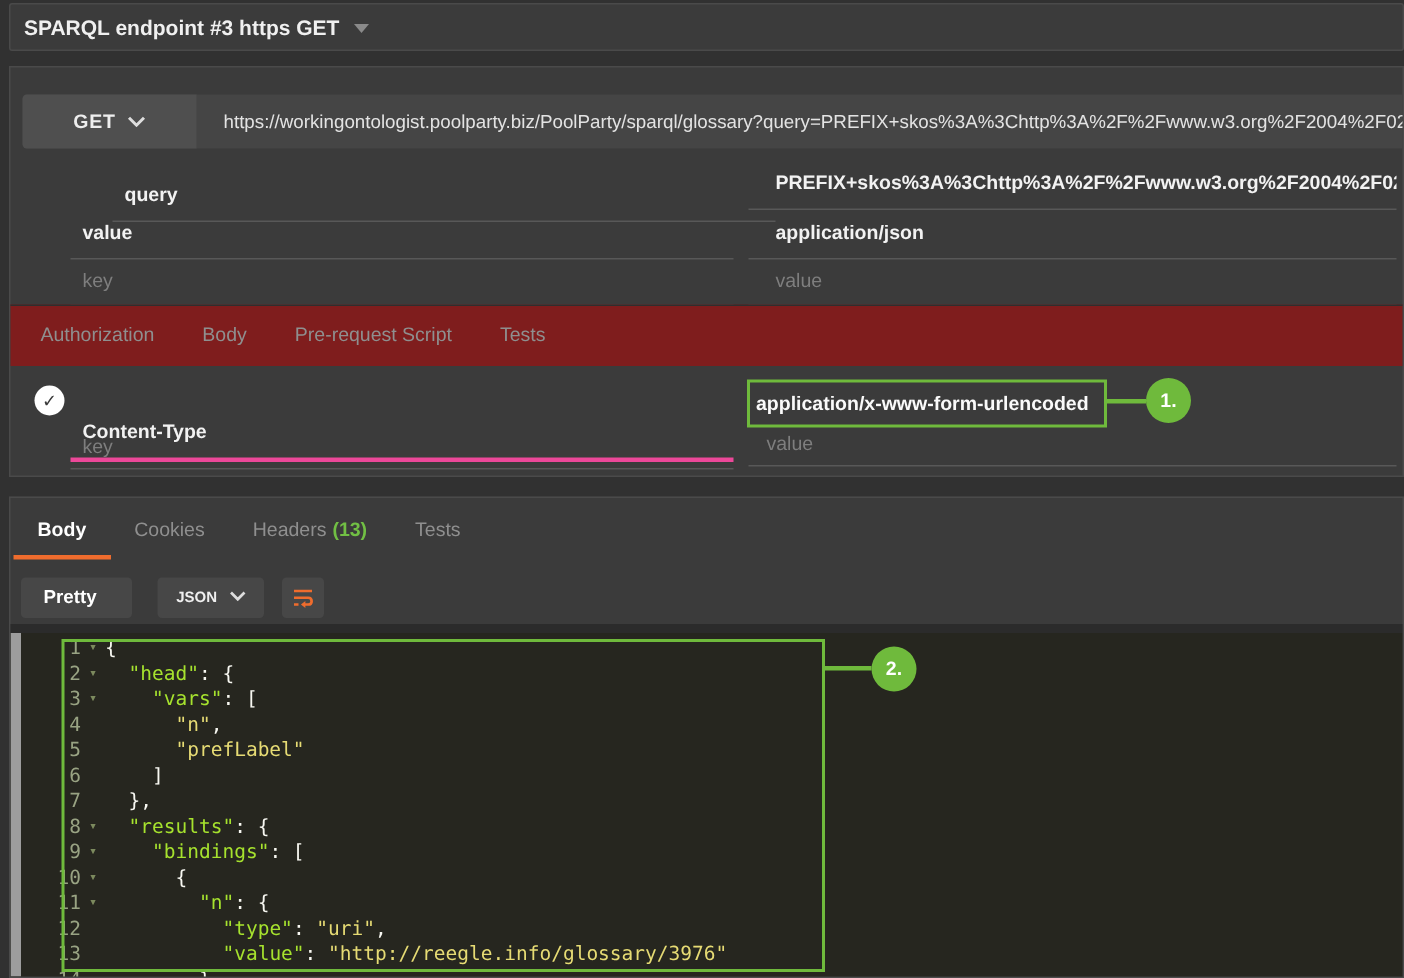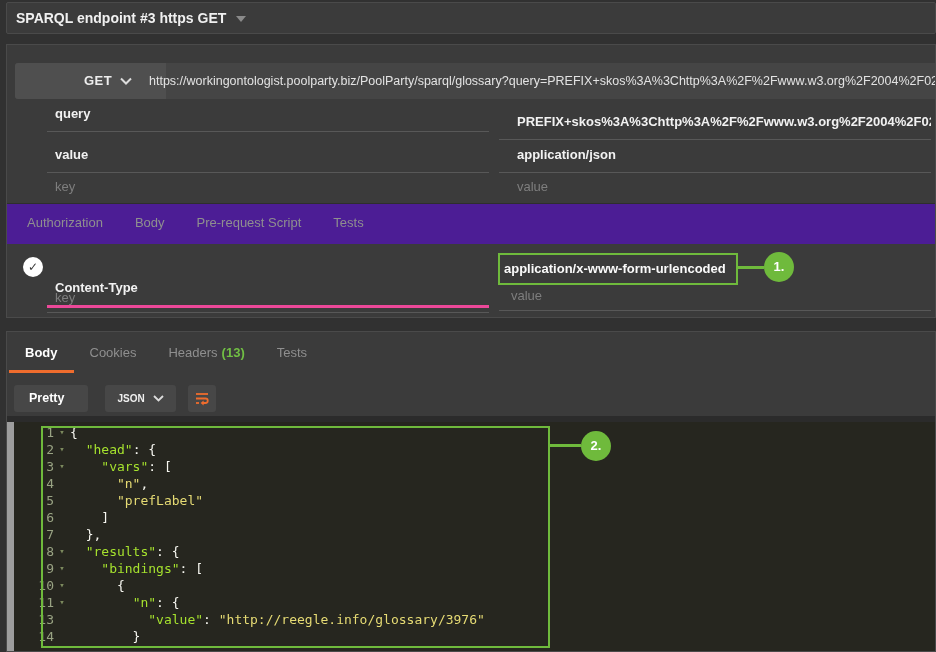--- a/index.html
+++ b/index.html
@@ -13,32 +13,32 @@
 
   
   #title-card{left:6px;top:2px;width:930px;height:32px;border-radius:2px;}
   #req-title{color:#f0f0f0;font-size:14px;font-weight:bold;line-height:30px;padding-left:9px;display:inline-block;}
   .caret-down{display:inline-block;width:0;height:0;border-left:5px solid transparent;border-right:5px solid transparent;border-top:6px solid #8a8a8a;margin-left:10px;vertical-align:middle;}
 
   
   #req-card{left:6px;top:44px;width:930px;height:274px;}
   #url-row{position:absolute;left:8px;top:18px;right:0;height:36px;background:#454545;border-radius:3px 0 0 3px;}
   #method-btn{position:absolute;left:0;top:0;width:116px;height:36px;background:#4f4f4f;border-radius:3px 0 0 3px;color:#eee;
-    font-size:13px;font-weight:bold;text-align:center;line-height:36px;letter-spacing:.5px;cursor:pointer;padding-left:35px;}
+    font-size:13px;font-weight:bold;text-align:center;line-height:36px;letter-spacing:.5px;cursor:pointer;}
   #method-btn svg{vertical-align:middle;margin-left:8px;margin-top:-2px;}
   #url-field{position:absolute;left:116px;right:0;top:0;height:36px;line-height:36px;color:#e3e3e3;font-size:12.5px;
     padding-left:18px;white-space:nowrap;overflow:hidden;}
 
   .p-keycell{position:absolute;left:40px;width:442px;border-bottom:1px solid #585858;color:#f2f2f2;font-size:13px;font-weight:bold;
     padding-left:8px;box-sizing:border-box;}
   .p-valcell{position:absolute;left:492px;width:432px;border-bottom:1px solid #585858;color:#f2f2f2;font-size:13px;font-weight:bold;
     padding-left:18px;box-sizing:border-box;white-space:nowrap;overflow:hidden;}
   .placeholder{color:#7e7e7e !important;font-weight:normal !important;}
 
-  #req-tabs{position:absolute;left:0;right:0;top:158px;height:40px;background:#4c1d95;border-top:1px solid #2e2e2e;
+  #req-tabs{position:absolute;left:0;right:0;top:158px;height:40px;background:#7f1d1d;border-top:1px solid #2e2e2e;
     display:flex;align-items:stretch;padding-left:4px;}
   .tab{color:#8f8f8f;font-size:13px;line-height:37px;padding:0 16px;border-bottom:3px solid transparent;cursor:pointer;white-space:nowrap;}
   .tab.active{color:#fff;font-weight:bold;border-bottom-color:#ef6c2d;}
   .tab .badge{color:#71bf44;font-weight:bold;margin-left:4px;}
 
   #check-circle{position:absolute;left:16px;top:212px;width:20px;height:20px;border-radius:50%;background:#fff;
     color:#3a3a3a;font-size:12px;font-weight:bold;text-align:center;line-height:20px;cursor:pointer;}
   #hdr-keycell{position:absolute;left:40px;top:206px;width:442px;height:31px;border-bottom:3px solid #ec4899;
     color:#f2f2f2;font-size:13px;font-weight:bold;padding-left:8px;line-height:22px;box-sizing:border-box;margin-top:26px;}
   #hdr-valbox{position:absolute;left:491px;top:208px;width:240px;height:32px;border:2px solid #6fba3c;box-sizing:border-box;
@@ -92,21 +92,21 @@
 <div class="card" id="req-card">
 
   <div id="url-row">
     <div id="method-btn"><span>GET</span><svg width="12" height="8" viewBox="0 0 12 8">
           <polyline points="1,1.5 6,6.5 11,1.5" fill="none" stroke="#dddddd" stroke-width="2"></polyline>
         </svg>
     </div>
     <div id="url-field">https://workingontologist.poolparty.biz/PoolParty/sparql/glossary?query=PREFIX+skos%3A%3Chttp%3A%2F%2Fwww.w3.org%2F2004%2F02%</div>
   </div>
 
-  <div class="p-keycell" style="top:54px;height:33px;line-height:30px;">query</div>
+  <div class="p-keycell" style="top:70px;height:33px;line-height:30px;margin-left:28px;">query</div>
   <div class="p-valcell" style="top:62px;height:33px;line-height:30px;">PREFIX+skos%3A%3Chttp%3A%2F%2Fwww.w3.org%2F2004%2F02%2Fskos</div>
 
   <div class="p-keycell" style="top:95px;height:33px;line-height:30px;">value</div>
   <div class="p-valcell" style="top:95px;height:33px;line-height:30px;">application/json</div>
 
   <div class="p-keycell placeholder" style="top:128px;height:31px;line-height:28px;">key</div>
   <div class="p-valcell placeholder" style="top:128px;height:31px;line-height:28px;">value</div>
 
   <div id="req-tabs">
     <div class="tab"><span>Authorization</span></div>
@@ -164,20 +164,21 @@
         <div class="code-line"><span class="ln">2</span><span class="fold">▾</span><span class="code-text"><span class="tok-p">  </span><span class="tok-k">"head"</span><span class="tok-p">: {</span></span></div>
         <div class="code-line"><span class="ln">3</span><span class="fold">▾</span><span class="code-text"><span class="tok-p">    </span><span class="tok-k">"vars"</span><span class="tok-p">: [</span></span></div>
         <div class="code-line"><span class="ln">4</span><span class="fold"></span><span class="code-text"><span class="tok-p">      </span><span class="tok-s">"n"</span><span class="tok-p">,</span></span></div>
         <div class="code-line"><span class="ln">5</span><span class="fold"></span><span class="code-text"><span class="tok-p">      </span><span class="tok-s">"prefLabel"</span></span></div>
         <div class="code-line"><span class="ln">6</span><span class="fold"></span><span class="code-text"><span class="tok-p">    ]</span></span></div>
         <div class="code-line"><span class="ln">7</span><span class="fold"></span><span class="code-text"><span class="tok-p">  },</span></span></div>
         <div class="code-line"><span class="ln">8</span><span class="fold">▾</span><span class="code-text"><span class="tok-p">  </span><span class="tok-k">"results"</span><span class="tok-p">: {</span></span></div>
         <div class="code-line"><span class="ln">9</span><span class="fold">▾</span><span class="code-text"><span class="tok-p">    </span><span class="tok-k">"bindings"</span><span class="tok-p">: [</span></span></div>
         <div class="code-line"><span class="ln">10</span><span class="fold">▾</span><span class="code-text"><span class="tok-p">      {</span></span></div>
         <div class="code-line"><span class="ln">11</span><span class="fold">▾</span><span class="code-text"><span class="tok-p">        </span><span class="tok-k">"n"</span><span class="tok-p">: {</span></span></div>
+        <div class="code-line"><span class="ln">12</span><span class="fold"></span><span class="code-text"><span class="tok-p">          </span><span class="tok-k">"type"</span><span class="tok-p">: </span><span class="tok-s">"uri"</span><span class="tok-p">,</span></span></div>
         <div class="code-line"><span class="ln">13</span><span class="fold"></span><span class="code-text"><span class="tok-p">          </span><span class="tok-k">"value"</span><span class="tok-p">: </span><span class="tok-s">"http://reegle.info/glossary/3976"</span></span></div>
         <div class="code-line"><span class="ln">14</span><span class="fold"></span><span class="code-text"><span class="tok-p">        }</span></span></div>
       </div>
   </div>
 
   <div id="code-box"></div>
   <div class="connector" style="left:543px;top:112px;width:31px;height:3px;"></div>
   <div class="callout" style="left:574px;top:99px;">2.</div>
 </div>
 

